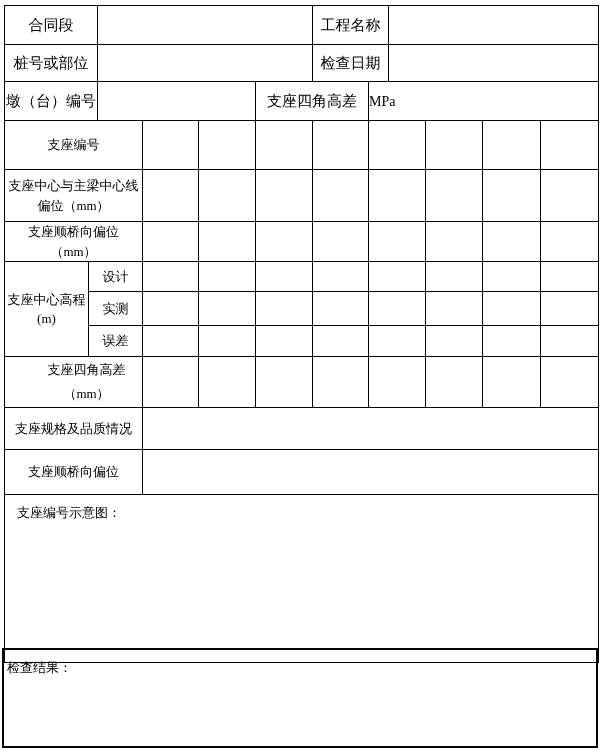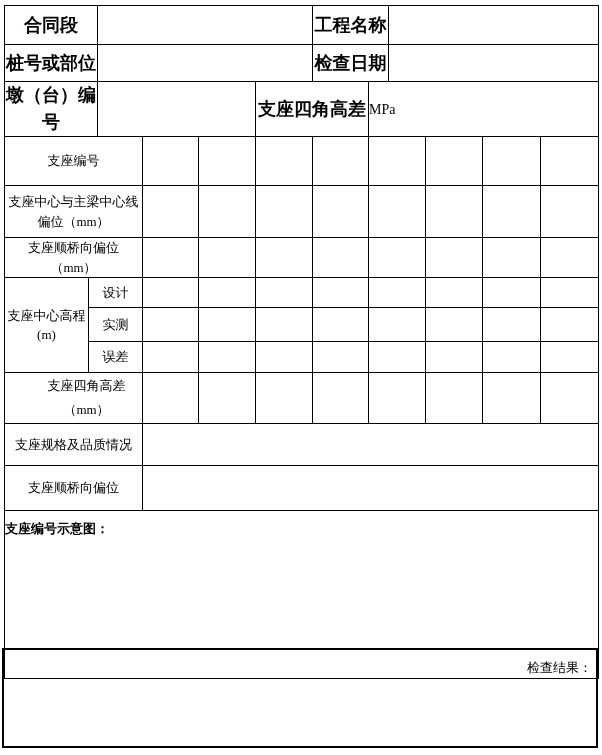--- a/index.html
+++ b/index.html
@@ -10,32 +10,32 @@
   }
   table.form {
     position:absolute; left:4px; top:5px; width:594px;
     border-collapse:collapse; table-layout:fixed;
   }
   td {
     border:1px solid #000; padding:0;
     text-align:center; vertical-align:middle;
     font-size:13px; line-height:1.5; white-space:pre-line; overflow:hidden;
   }
-  .fs15 { font-size:18px;font-weight:bold; }
+  .fs15 { font-size:15px; }
   .lh-wide { line-height:1.85;padding-left:26px; }
   .unit-cell { text-align:left; padding-right:15px; font-size:14px; }
-  .diagram-cell { text-align:left; vertical-align:top; padding:8px 4px 0 0;font-weight:bold; }
+  .diagram-cell { text-align:left; vertical-align:top; padding:8px 4px 0 12px; }
   .r1{height:39px}.r2{height:37px}.r3{height:39px}.r4{height:49px}
   .r5{height:52px}.r6{height:36px}.r7{height:30px}.r8{height:34px}
   .r9{height:31px}.r10{height:51px}.r11{height:42px}.r12{height:45px}
   .r13{height:168px}
   .result-box {
     position:absolute; left:2px; top:648px; width:596px; height:100px;
     box-sizing:border-box; border:2px solid #000;
-    font-size:13px; text-align:right; padding:9px 4px 0 3px;
+    font-size:13px; text-align:left; padding:9px 4px 0 3px;
   }
 </style>
 </head>
 <body>
 
 <table class="form">
   <colgroup>
     <col style="width:84px">
       <col style="width:9px">
       <col style="width:45px">

